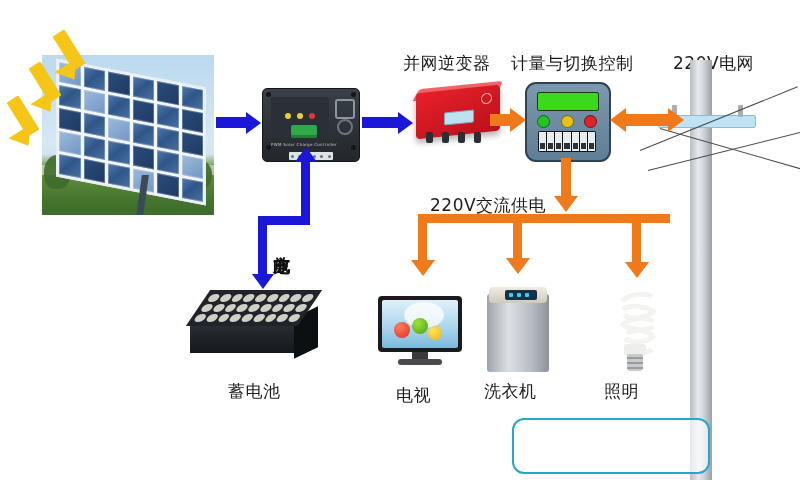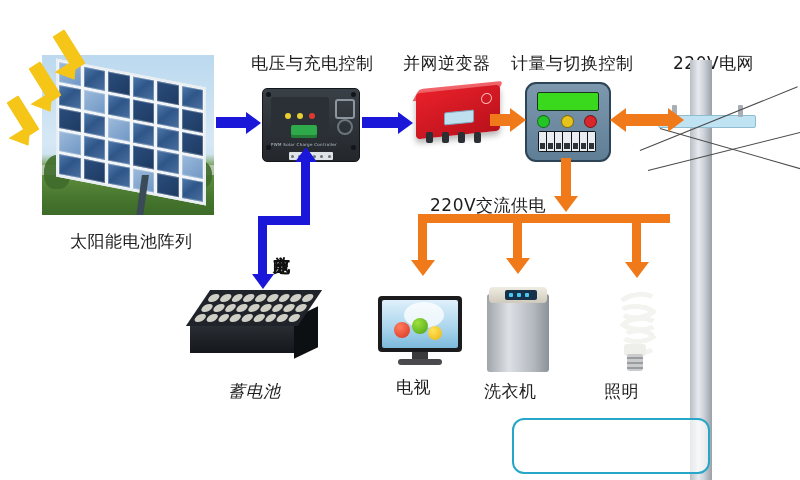--- a/index.html
+++ b/index.html
@@ -178,21 +178,20 @@
   </div>
   <div>
     <div class="sun-shaft" style="left:38px;top:62px;width:14px;height:40px;transform:rotate(-32deg);"></div>
     <div class="sun-head" style="left:33px;top:96px;transform:rotate(-32deg);"></div>
   </div>
   <div>
     <div class="sun-shaft" style="left:16px;top:96px;width:14px;height:40px;transform:rotate(-32deg);"></div>
     <div class="sun-head" style="left:11px;top:130px;transform:rotate(-32deg);"></div>
   </div>
 
-  <div class="lbl" style="left:251px;top:52px;">电压与充电控制</div>
   <div class="lbl" style="left:511px;top:52px;">计量与切换控制</div>
   <div class="lbl" style="left:403px;top:52px;">并网逆变器</div>
   <div class="lbl" style="left:673px;top:52px;">220V电网</div>
 
   <div id="controller">
     <div class="screw" style="left:3px;top:3px;"></div>
     <div class="screw" style="right:3px;top:3px;"></div>
     <div class="screw" style="left:3px;bottom:11px;"></div>
     <div class="screw" style="right:3px;bottom:11px;"></div>
     <div class="scr">
@@ -367,22 +366,21 @@
 
   <div id="lamp">
     <div class="coil" style="left:10px;top:4px;width:34px;height:18px;transform:rotate(-8deg);"></div>
     <div class="coil" style="left:9px;top:16px;width:36px;height:18px;transform:rotate(6deg);"></div>
     <div class="coil" style="left:11px;top:28px;width:34px;height:18px;transform:rotate(-6deg);"></div>
     <div class="coil" style="left:14px;top:40px;width:29px;height:17px;transform:rotate(5deg);"></div>
     <div class="neck"></div>
     <div class="base"></div>
   </div>
 
-  <div class="lbl" style="left:70px;top:230px;">太阳能电池阵列</div>
-  <div class="lbl" style="left:228px;top:380px;font-style:italic;">蓄电池</div>
-  <div class="lbl" style="left:396px;top:376px;">电视</div>
+  <div class="lbl" style="left:228px;top:380px;">蓄电池</div>
+  <div class="lbl" style="left:396px;top:384px;">电视</div>
   <div class="lbl" style="left:484px;top:380px;">洗衣机</div>
   <div class="lbl" style="left:604px;top:380px;">照明</div>
 
   <div id="watermark">
   </div>
 
 </div>
 
 </body></html>

